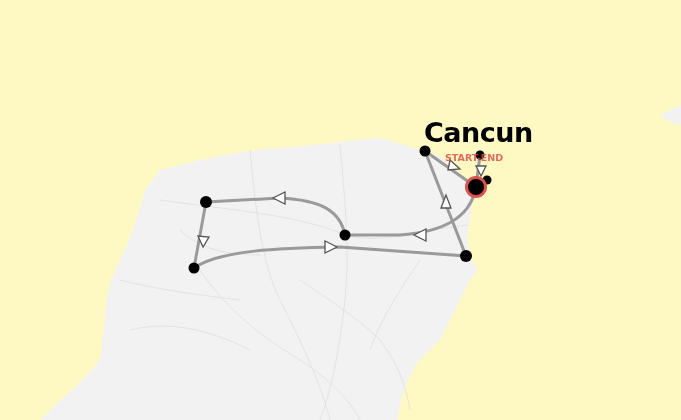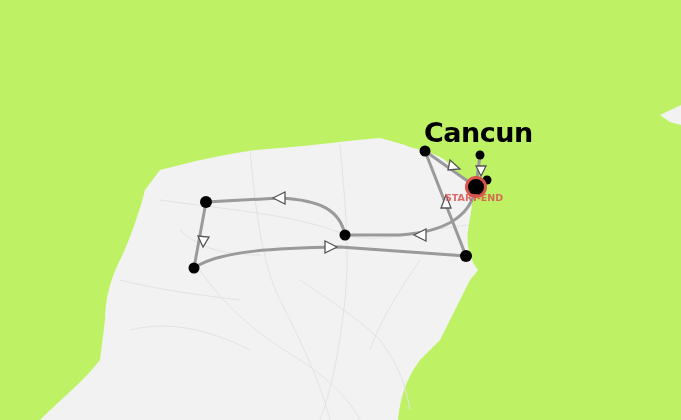--- a/index.html
+++ b/index.html
@@ -1,16 +1,16 @@
 <!DOCTYPE html>
 <html><head>
 <meta charset="utf-8">
 <style>
   html,body{margin:0;padding:0;background:#fff;}
-  #map{position:relative;width:681px;height:420px;overflow:hidden;background:#bef264;font-family:"DejaVu Sans",sans-serif;}
+  #map{position:relative;width:681px;height:420px;overflow:hidden;background:#fef9c3;font-family:"DejaVu Sans",sans-serif;}
   svg{position:absolute;left:0;top:0;}
   .title{position:absolute;font-weight:bold;color:#000;font-size:27px;letter-spacing:-0.5px;}
   .sublabel{position:absolute;font-weight:bold;font-size:9.5px;color:#d9534f;opacity:0.85;}
 </style>
 </head>
 <body>
 
 <div id="map">
   <svg width="681" height="420" viewBox="0 0 681 420">
 
@@ -55,14 +55,14 @@
       <circle cx="487" cy="180" r="4.5"></circle>
       <circle cx="345" cy="235" r="5.5"></circle>
       <circle cx="206" cy="202" r="6"></circle>
       <circle cx="194" cy="268" r="5.5"></circle>
       <circle cx="466" cy="256" r="6"></circle>
     </g>
 
     <circle cx="476" cy="187" r="9.5" fill="#000" stroke="#d9534f" stroke-width="3"></circle>
   </svg>
   <div class="title" style="left:424px;top:117px;">Cancun</div>
-  <div class="sublabel" style="left:445px;top:152px;margin-top:40px;">START-END</div>
+  <div class="sublabel" style="left:445px;top:152px;">START-END</div>
 </div>
 
 </body></html>

